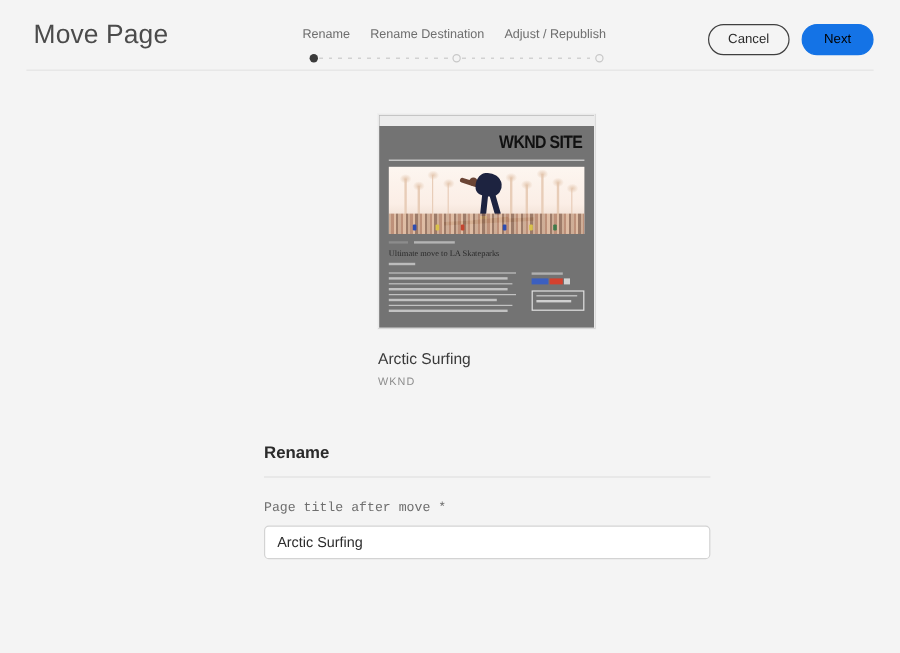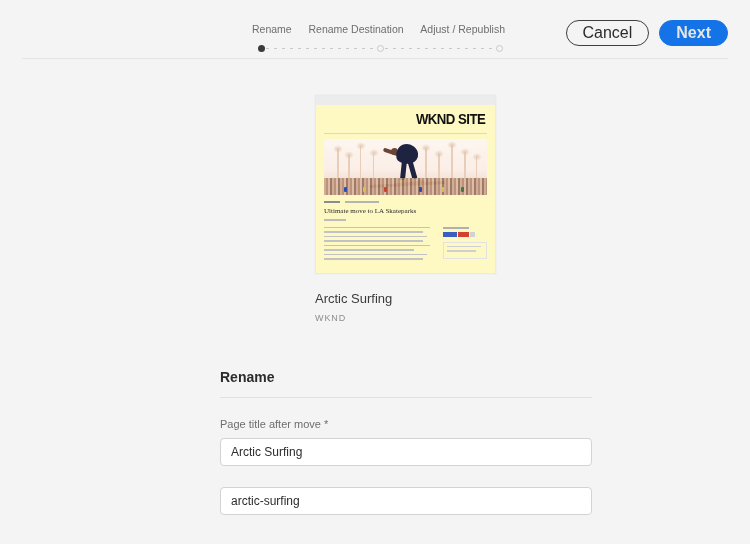--- a/index.html
+++ b/index.html
@@ -95,40 +95,40 @@
     right: 22px;
     top: 20px;
     display: flex;
     gap: 10px;
     align-items: center;
   }
   .btn {
     height: 26px;
     border-radius: 13px;
     padding: 0 16px;
-    font-size: 16px;
+    font-size: 11px;
     font-family: "Liberation Sans", sans-serif;
     display: inline-flex;
     align-items: center;
     justify-content: center;
     cursor: pointer;
     box-sizing: border-box;
     line-height: 1;
   }
   .btn-secondary {
     background: transparent;
     border: 1.5px solid #3f3f3f;
     color: #2b2b2b;
     min-width: 64px;
   }
   .btn-primary {
     background: #1473e6;
     border: 1.5px solid #1473e6;
-    color: #e5e5e5;
-    font-weight: 700;
+    color: #000000;
+    font-weight: 400;
     min-width: 60px;
   }
 
   .header-divider {
     position: absolute;
     left: 22px;
     right: 22px;
     top: 58px;
     height: 1px;
     background: #e4e4e4;
@@ -137,21 +137,21 @@
   
   .card-wrap {
     position: absolute;
     left: 315px;
     top: 95px;
     width: 181px;
   }
   .thumb {
     width: 181px;
     height: 179px;
-    background: #fef9c3;
+    background: #737373;
     border: 1px solid #eaeaea;
     box-sizing: border-box;
     overflow: hidden;
     position: relative;
     box-shadow: 0 0 0 1px rgba(0,0,0,0.015);
   }
   .thumb-topbar {
     height: 9px;
     background: #ececec;
     width: 100%;
@@ -398,40 +398,42 @@
     background: #e0e0e0;
   }
   .field {
     margin-top: 21px;
   }
   .field-label {
     font-size: 11px;
     color: #6e6e6e;
     margin-bottom: 8px;
     line-height: 1;
+    font-family: Liberation Mono, monospace;
   }
   .text-input {
     width: 100%;
     height: 28px;
     box-sizing: border-box;
     border: 1px solid #d3d3d3;
     border-radius: 4px;
     background: #ffffff;
     padding: 0 10px;
     font-size: 12px;
     color: #2c2c2c;
     font-family: "Liberation Sans", sans-serif;
     outline: none;
   }
 </style>
 </head>
 <body>
 
 <div class="header">
 
+  <div class="header-title">Move Page</div>
 
   <div class="steps">
     <div class="step-labels">
       <div class="step-label first">Rename</div>
       <div class="step-label">Rename Destination</div>
       <div class="step-label last">Adjust / Republish</div>
     </div>
     <div class="step-dots">
       <span class="dot filled"></span>
       <span class="dash-line"></span>
@@ -532,16 +534,15 @@
 
   <div class="form-heading">Rename</div>
   <div class="form-divider"></div>
 
   <div class="field">
     <div class="field-label">Page title after move *</div>
     <input class="text-input" type="text" value="Arctic Surfing" style="">
   </div>
 
   <div class="field">
-    <input class="text-input" type="text" value="arctic-surfing" style="">
   </div>
 
 </div>
 
 </body></html>

